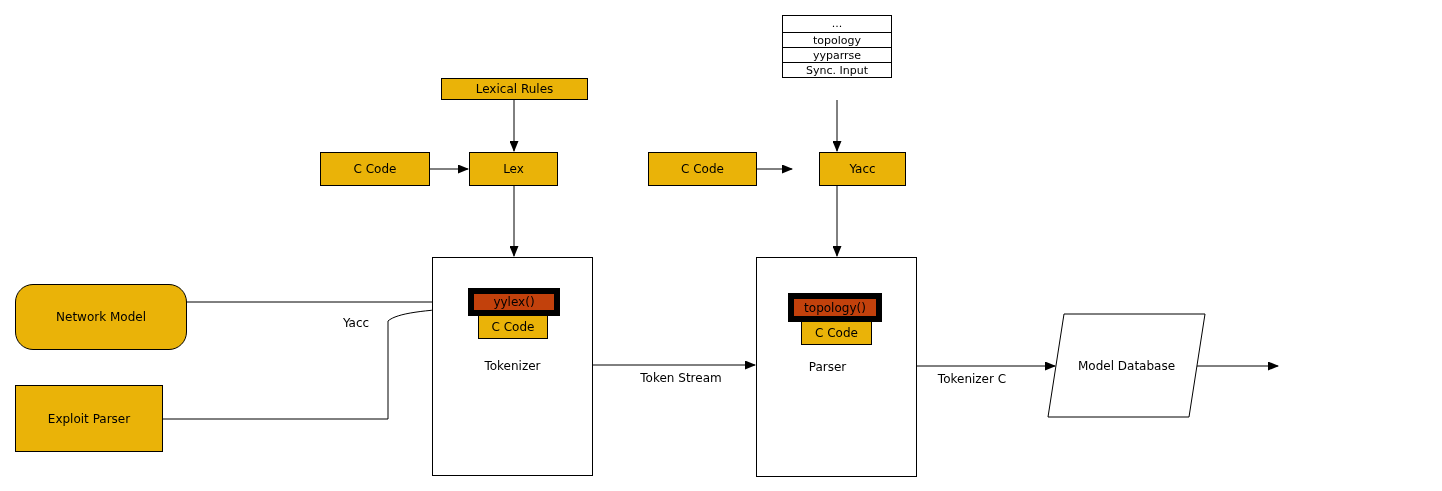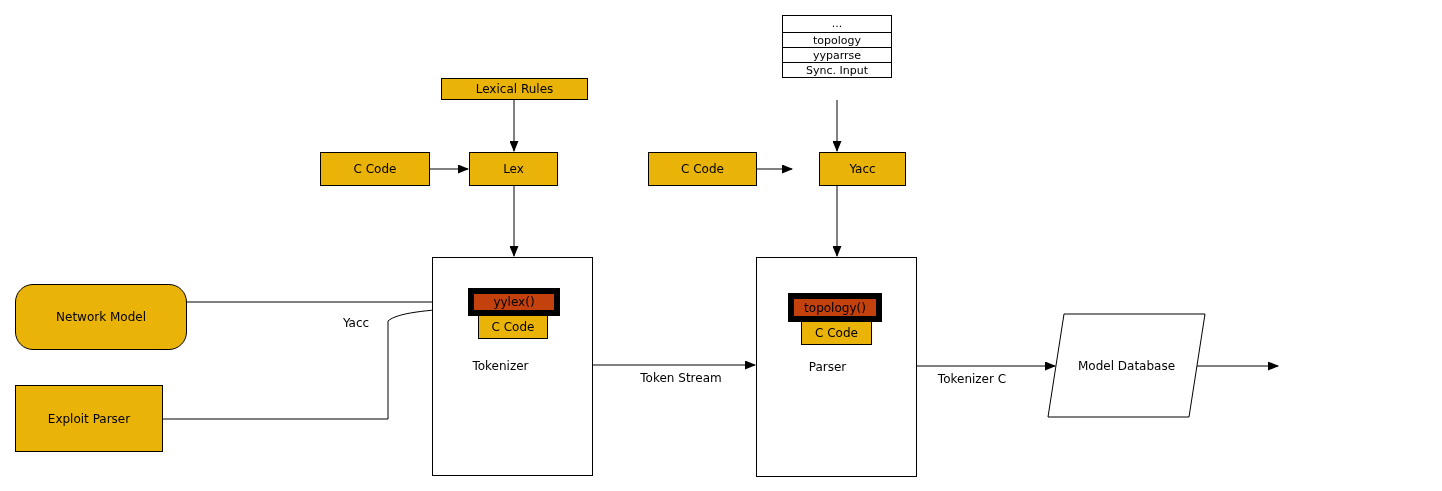--- a/index.html
+++ b/index.html
@@ -130,21 +130,21 @@
 
   <div class="box" style="left:469px; top:152px; width:89px; height:34px;">Lex</div>
 
   <div class="box" style="left:648px; top:152px; width:109px; height:34px;">C Code</div>
 
   <div class="box" style="left:793px; top:152px; width:87px; height:34px;margin-left:26px;">Yacc</div>
 
   <div class="container-box" style="left:432px; top:257px; width:161px; height:219px;"></div>
   <div class="box gold" style="left:468px; top:288px; width:92px; height:28px;">yylex()</div>
   <div class="box inner" style="left:478px; top:315px; width:70px; height:24px;">C Code</div>
-  <div class="free-label" style="left:420px; top:359px; width:161px;">Tokenizer</div>
+  <div class="free-label" style="left:432px; top:359px; width:161px;">Tokenizer</div>
 
   <div class="container-box" style="left:756px; top:257px; width:161px; height:220px;"></div>
   <div class="box gold" style="left:788px; top:293px; width:94px; height:29px;">topology()</div>
   <div class="box inner" style="left:801px; top:321px; width:71px; height:24px;">C Code</div>
   <div class="free-label" style="left:756px; top:360px; width:143px;">Parser</div>
 
   <div class="box" style="left:15px; top:284px; width:172px; height:66px;border-radius:18px;">Network Model</div>
   <div class="box" style="left:15px; top:385px; width:148px; height:67px;">Exploit Parser</div>
 
   <div class="free-label" style="left:1064px; top:359px; width:125px;">Model Database</div>

